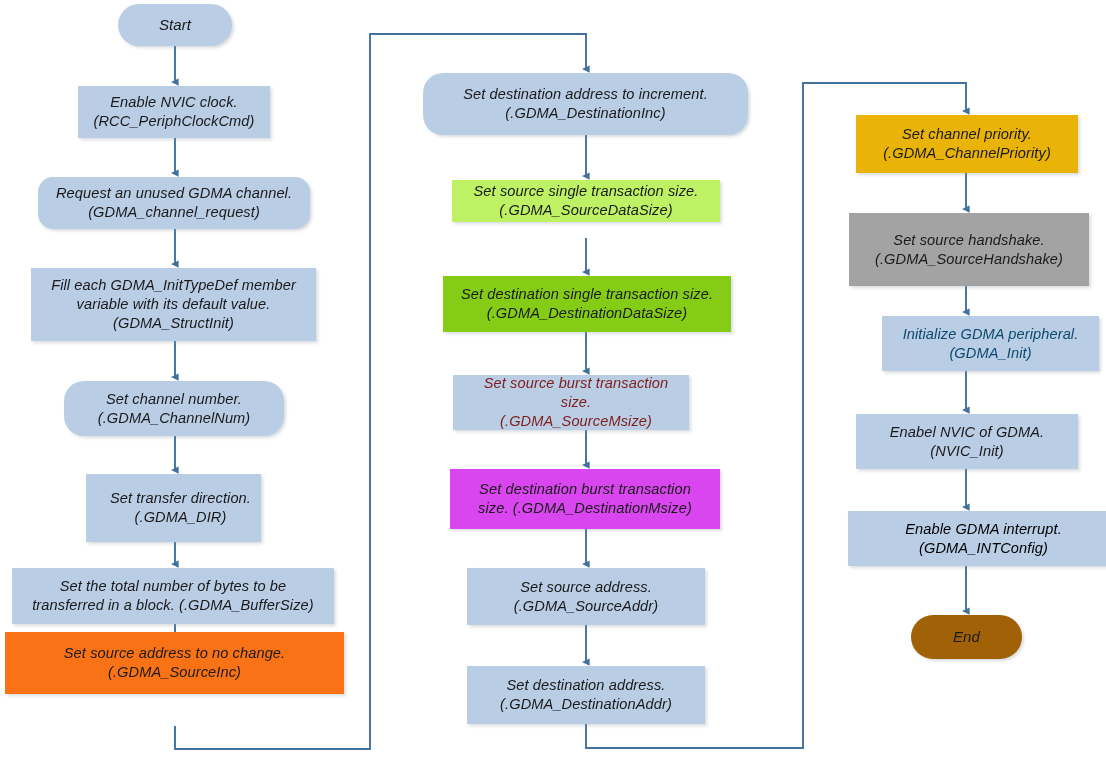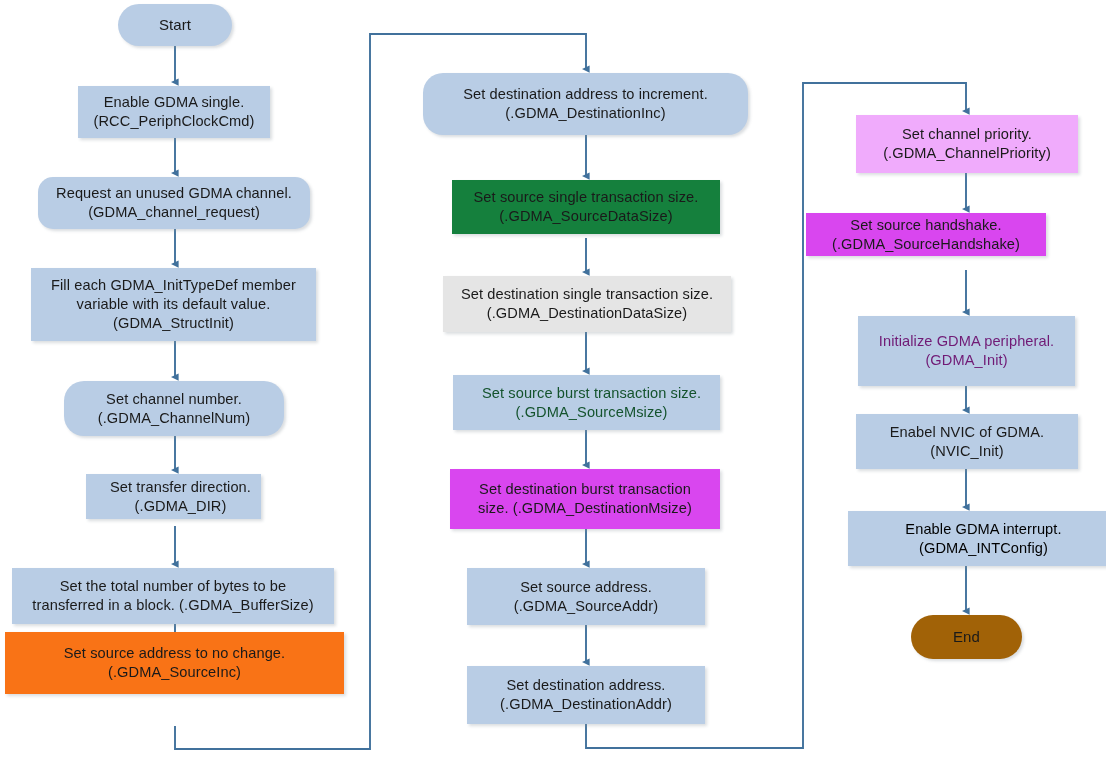--- a/index.html
+++ b/index.html
@@ -35,20 +35,21 @@
     display: flex;
     align-items: center;
     justify-content: flex-end;
     text-align: center;
     line-height: 1.30;
     font-size: 14.6px;
     letter-spacing: 0.1px;
     padding: 2px 6px;
     box-shadow: 2px 2px 3px rgba(140,150,160,0.32);
     z-index: 2;
+    font-style: italic;
   }
   .node.terminal {
     border-radius: 22px;
     font-size: 15px;
   }
   .node .label {
     display: block;
     width: 100%;
     white-space: pre-line;
   }
@@ -86,85 +87,85 @@
         <polyline points="966,469 966,507" marker-end="url(#arrowhead)" stroke="#41719c"></polyline>
         <polyline points="966,566 966,611" marker-end="url(#arrowhead)" stroke="#41719c"></polyline>
       </g>
   </svg>
 
   <div id="nodes-layer">
       <div class="node terminal" style="left: 118px; top: 4px; width: 114px; height: 42px; background: rgb(185, 205, 229); color: rgb(26, 26, 26);">
         <span class="label">Start</span>
       </div>
       <div class="node" style="left: 78px; top: 86px; width: 192px; height: 52px; background: rgb(185, 205, 229); color: rgb(26, 26, 26);">
-        <span class="label">Enable GDMA single.
+        <span class="label">Enable NVIC clock.
 (RCC_PeriphClockCmd)</span>
       </div>
       <div class="node" style="left: 38px; top: 177px; width: 272px; height: 52px; background: rgb(185, 205, 229); color: rgb(26, 26, 26); border-radius: 15px;">
         <span class="label">Request an unused GDMA channel.
 (GDMA_channel_request)</span>
       </div>
       <div class="node" style="left: 31px; top: 268px; width: 285px; height: 73px; background: rgb(185, 205, 229); color: rgb(26, 26, 26);">
         <span class="label">Fill each GDMA_InitTypeDef member
 variable with its default value.
 (GDMA_StructInit)</span>
       </div>
       <div class="node" style="left: 64px; top: 381px; width: 220px; height: 55px; background: rgb(185, 205, 229); color: rgb(26, 26, 26); border-radius: 20px;">
         <span class="label">Set channel number.
 (.GDMA_ChannelNum)</span>
       </div>
-      <div class="node" style="left: 86px; top: 474px; width: 175px; height: 45px; background: rgb(185, 205, 229); color: rgb(26, 26, 26); padding-left: 20px;">
+      <div class="node" style="left: 86px; top: 474px; width: 175px; height: 68px; background: rgb(185, 205, 229); color: rgb(26, 26, 26); padding-left: 20px;">
         <span class="label">Set transfer direction.
 (.GDMA_DIR)</span>
       </div>
       <div class="node" style="left: 12px; top: 568px; width: 322px; height: 56px; background: rgb(185, 205, 229); color: rgb(26, 26, 26);">
         <span class="label">Set  the total number of bytes to be
 transferred in a block. (.GDMA_BufferSize)</span>
       </div>
       <div class="node" style="left: 5px; top: 632px; width: 339px; height: 62px; background: #f97316; color: rgb(26, 26, 26);">
         <span class="label">Set source address to no change.
 (.GDMA_SourceInc)</span>
       </div>
       <div class="node" style="left: 423px; top: 73px; width: 325px; height: 62px; background: rgb(185, 205, 229); color: rgb(26, 26, 26); border-radius: 20px;">
         <span class="label">Set destination address to increment.
 (.GDMA_DestinationInc)</span>
       </div>
-      <div class="node" style="left: 452px; top: 180px; width: 268px; height: 54px; background: #15803d; color: rgb(26, 26, 26);">
+      <div class="node" style="left: 452px; top: 180px; width: 268px; height: 42px; background: #bef264; color: rgb(26, 26, 26);">
         <span class="label">Set  source single transaction size.
 (.GDMA_SourceDataSize)</span>
       </div>
-      <div class="node" style="left: 443px; top: 276px; width: 288px; height: 56px; background: #e5e5e5; color: rgb(26, 26, 26);">
+      <div class="node" style="left: 443px; top: 276px; width: 288px; height: 56px; background: #84cc16; color: rgb(26, 26, 26);">
         <span class="label">Set destination single transaction size.
 (.GDMA_DestinationDataSize)</span>
       </div>
-      <div class="node" style="left: 453px; top: 375px; width: 267px; height: 55px; background: rgb(185, 205, 229); color: #14532d; padding-left: 16px;">
+      <div class="node" style="left: 453px; top: 375px; width: 236px; height: 55px; background: rgb(185, 205, 229); color: #7f1d1d; padding-left: 16px;">
         <span class="label">Set source burst transaction size.
 (.GDMA_SourceMsize)</span>
       </div>
       <div class="node" style="left: 450px; top: 469px; width: 270px; height: 60px; background: #d946ef; color: rgb(26, 26, 26);">
         <span class="label">Set destination burst transaction
 size. (.GDMA_DestinationMsize)</span>
       </div>
       <div class="node" style="left: 467px; top: 568px; width: 238px; height: 57px; background: rgb(185, 205, 229); color: rgb(26, 26, 26);">
         <span class="label">Set source address.
 (.GDMA_SourceAddr)</span>
       </div>
       <div class="node" style="left: 467px; top: 666px; width: 238px; height: 58px; background: rgb(185, 205, 229); color: rgb(26, 26, 26);">
         <span class="label">Set destination address.
 (.GDMA_DestinationAddr)</span>
       </div>
-      <div class="node" style="left: 856px; top: 115px; width: 222px; height: 58px; background: #f0abfc; color: rgb(26, 26, 26);">
+      <div class="node" style="left: 856px; top: 115px; width: 222px; height: 58px; background: #eab308; color: rgb(26, 26, 26);">
         <span class="label">Set channel priority.
 (.GDMA_ChannelPriority)</span>
       </div>
-      <div class="node" style="left: 806px; top: 213px; width: 240px; height: 43px; background: #d946ef; color: rgb(26, 26, 26);">
+      <div class="node" style="left: 849px; top: 213px; width: 240px; height: 73px; background: #a3a3a3; color: rgb(26, 26, 26);">
         <span class="label">Set source handshake.
 (.GDMA_SourceHandshake)</span>
       </div>
-      <div class="node" style="left: 858px; top: 316px; width: 217px; height: 70px; background: rgb(185, 205, 229); color: #701a75;">
+      <div class="node" style="left: 882px; top: 316px; width: 217px; height: 55px; background: rgb(185, 205, 229); color: #0c4a6e;">
         <span class="label">Initialize GDMA peripheral.
 (GDMA_Init)</span>
       </div>
       <div class="node" style="left: 856px; top: 414px; width: 222px; height: 55px; background: rgb(185, 205, 229); color: rgb(26, 26, 26);">
         <span class="label">Enabel NVIC of GDMA.
 (NVIC_Init)</span>
       </div>
       <div class="node" style="left: 848px; top: 511px; width: 271px; height: 55px; background: rgb(185, 205, 229); color: #000000;">
         <span class="label">Enable GDMA interrupt.
 (GDMA_INTConfig)</span>

